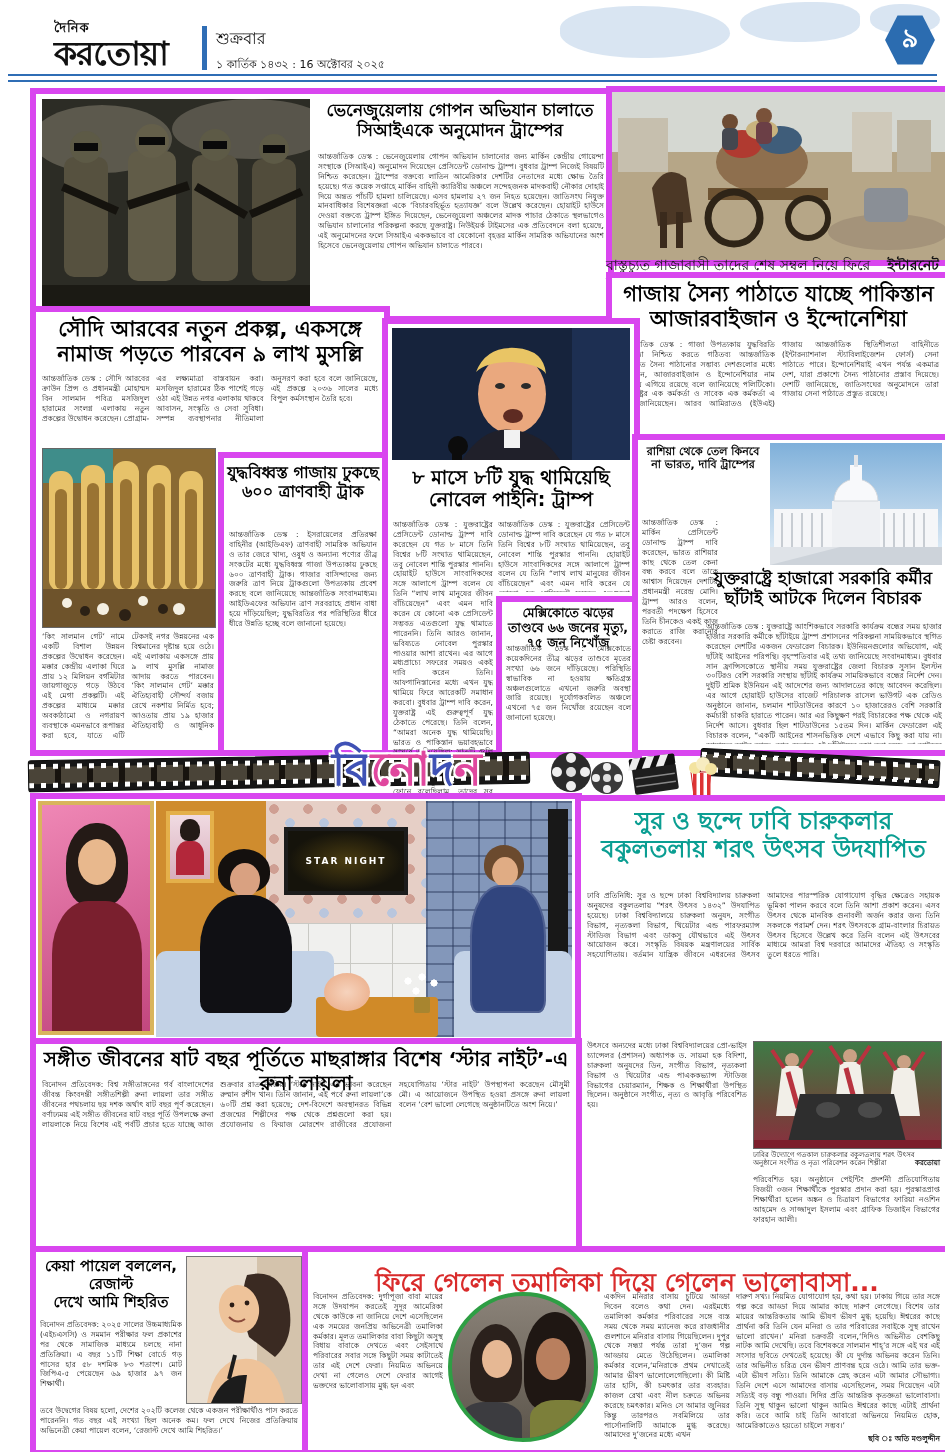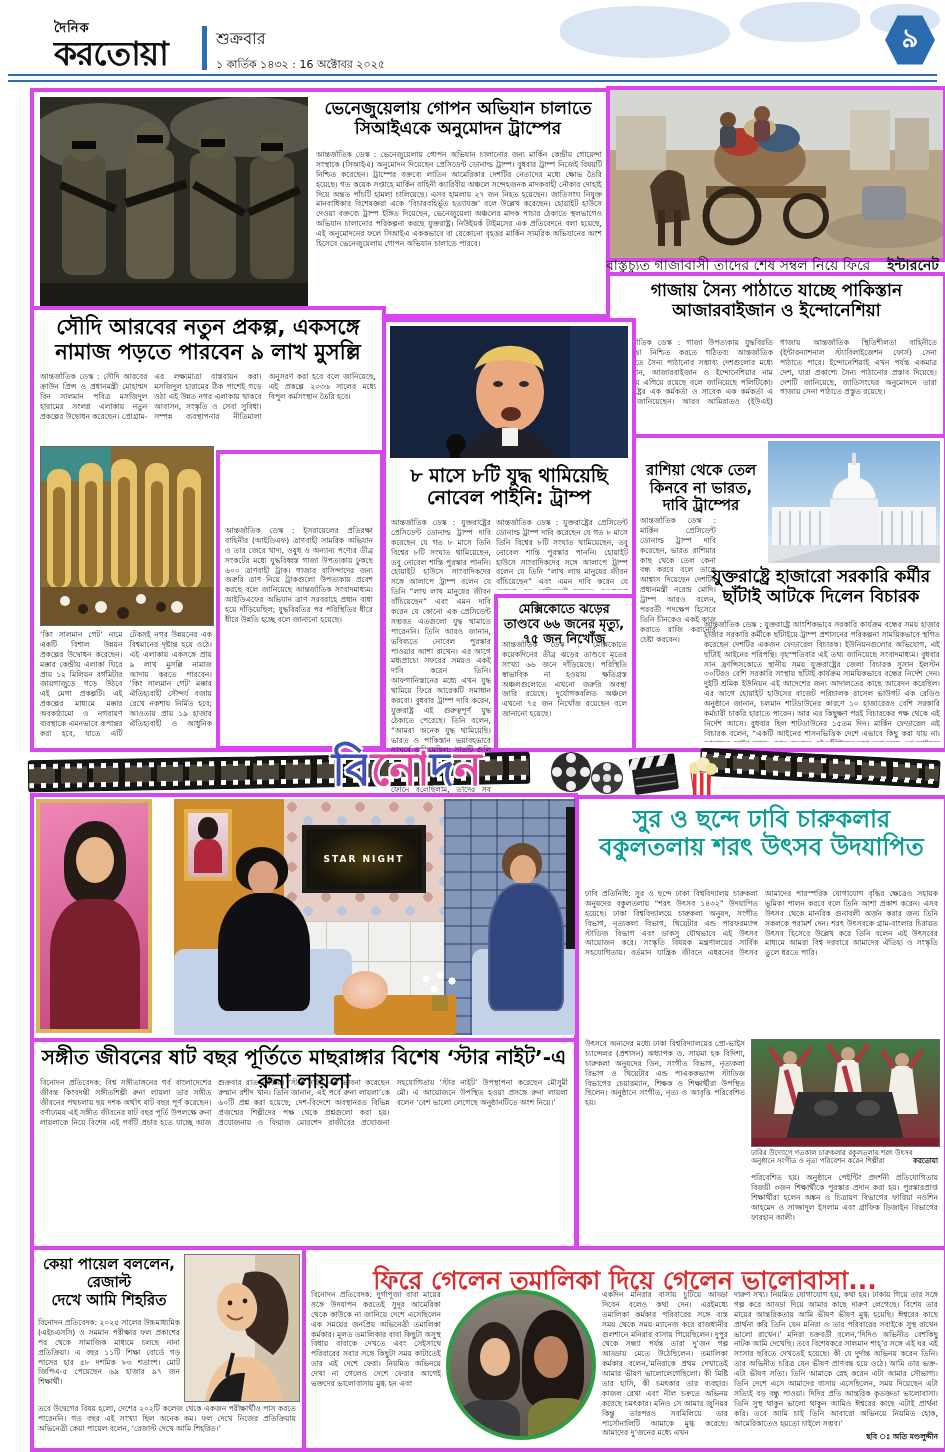--- a/index.html
+++ b/index.html
@@ -11,21 +11,21 @@
   .logo-main{font-size:33px;font-weight:900;letter-spacing:-1px;line-height:.9;}
   .m-sep{background:#2f6db5;}
   .m-day{font-size:16px;font-weight:normal;}
   .m-date{font-size:11px;margin-top:3px;}
   .map-blob{background:#ccdcee;opacity:.75;border-radius:45% 55% 50% 50%;}
   .section-title{font-size:37px;font-weight:900;color:#2b6cb0;}
   .hexa{width:52px;height:52px;background:#2b6cb0;color:#fff;display:flex;align-items:center;justify-content:center;
         font-size:26px;font-weight:900;clip-path:polygon(26% 3%,74% 3%,98% 50%,74% 97%,26% 97%,2% 50%);}
   .double-rule{border-top:2px solid #2f6db5;border-bottom:2px solid #2f6db5;height:4px;}
   
-  .box{border:4px solid #d946ef;background:#fff;}
+  .box{border:6px solid #d946ef;background:#fff;}
   .hl{font-weight:900;text-align:center;line-height:1.18;color:#000;}
   .bt{font-size:7.5px;line-height:1.32;text-align:justify;color:#111;}
   .c2{column-count:2;column-gap:7px;}
   .c3{column-count:3;column-gap:7px;}
   .cap{font-size:14px;line-height:1.2;}
   .ph{overflow:hidden;}
   .teal{color:#0a9e92;}
   .red{color:#d92b2b;}
   
   .strip{background-color:#161616;
@@ -34,21 +34,21 @@
       repeating-linear-gradient(90deg,#fff 0 5px,rgba(0,0,0,0) 5px 12px),
       repeating-linear-gradient(90deg,#4a4438 0 26px,#17130e 26px 32px);
     background-size:100% 5px,100% 5px,100% 58%;
     background-position:0 3px,0 calc(100% - 3px),0 center;
     background-repeat:repeat-x,repeat-x,no-repeat;
     border:1px solid #0c0c0c;border-radius:3px;}
   .banner-title{font-size:46px;font-weight:700;line-height:1;
     text-shadow:2px 2px 0 #fff,-2px -2px 0 #fff,2px -2px 0 #fff,-2px 2px 0 #fff;}
   .c-blue{color:#3f51b5;} .c-pink{color:#e0479e;}
   
-  .studio{position:relative;background:#b9c6d8;margin-left:20px;}
+  .studio{position:relative;background:#b9c6d8;}
   .tv-screen{position:absolute;background:radial-gradient(ellipse at center,#4a3c10 0%,#15130b 70%);
     border:4px solid #1c1c1c;display:flex;align-items:center;justify-content:center;}
   .tv-text{color:#fff;font-size:9px;font-weight:900;letter-spacing:2px;text-align:center;line-height:1.2;}
   .grid-shelf{background-color:#f0f0ee;
     background-image:linear-gradient(#c9c9c4 1.5px,transparent 1.5px),linear-gradient(90deg,#c9c9c4 1.5px,transparent 1.5px);
     background-size:42px 40px;}
   .stone{background-color:#8397ba;
     background-image:linear-gradient(rgba(40,55,90,.45) 2px,transparent 2px),linear-gradient(90deg,rgba(40,55,90,.45) 2px,transparent 2px);
     background-size:26px 18px;}
   .mosaic{background-color:#e6cfc6;
@@ -142,21 +142,21 @@
       <ellipse cx="276" cy="140" rx="60" ry="18" fill="#a4937a"></ellipse>
       <rect x="252" y="96" width="44" height="34" rx="6" fill="#8a8f96"></rect>
     </svg>
   </div>
   <div class="abs" style="left:606px;top:257px;width:333px;">
     <span class="cap" style="float:left;max-width:270px;">বাস্তুচ্যুত গাজাবাসী তাদের শেষ সম্বল নিয়ে ফিরে আসছেন ধ্বংসপ্রাপ্ত নিজ এলাকায়</span>
     <span class="cap" style="float:right;font-weight:bold;">ইন্টারনেট</span>
   </div>
 
   <div class="abs box" style="left:606px;top:272px;width:333px;height:160px;">
-    <div class="abs hl" style="left:4px;top:4px;width:325px;font-size:17px;">গাজায় সৈন্য পাঠাতে যাচ্ছে পাকিস্তান আজারবাইজান ও ইন্দোনেশিয়া</div>
+    <div class="abs hl" style="left:4px;top:4px;width:325px;font-size:21px;">গাজায় সৈন্য পাঠাতে যাচ্ছে পাকিস্তান আজারবাইজান ও ইন্দোনেশিয়া</div>
     <div class="abs bt c2" style="left:6px;top:62px;width:321px;height:94px;">আন্তর্জাতিক ডেস্ক : গাজা উপত্যকায় যুদ্ধবিরতি নিরাপত্তা নিশ্চিত করতে গঠিতব্য আন্তর্জাতিক বাহিনীতে সৈন্য পাঠানোর সম্ভাব্য দেশগুলোর মধ্যে পাকিস্তান, আজারবাইজান ও ইন্দোনেশিয়ার নাম সবচেয়ে এগিয়ে রয়েছে বলে জানিয়েছে পলিটিকো। যুক্তরাষ্ট্রের এক কর্মকর্তা ও সাবেক এক কর্মকর্তা এ তথ্য জানিয়েছেন। আরব আমিরাতও (ইউএই) গাজায় আন্তর্জাতিক স্থিতিশীলতা বাহিনীতে (ইন্টারন্যাশনাল স্ট্যাবিলাইজেশন ফোর্স) সেনা পাঠাতে পারে। ইন্দোনেশিয়াই এখন পর্যন্ত একমাত্র দেশ, যারা প্রকাশ্যে সৈন্য পাঠানোর প্রস্তাব দিয়েছে। দেশটি জানিয়েছে, জাতিসংঘের অনুমোদনে তারা গাজায় সেনা পাঠাতে প্রস্তুত রয়েছে।</div>
   </div>
 
   <div class="abs box" style="left:30px;top:306px;width:348px;height:438px;">
     <div class="abs hl" style="left:4px;top:5px;width:340px;font-size:21px;">সৌদি আরবের নতুন প্রকল্প, একসঙ্গে নামাজ পড়তে পারবেন ৯ লাখ মুসল্লি</div>
     <div class="abs bt c3" style="left:6px;top:62px;width:336px;height:70px;">আন্তর্জাতিক ডেস্ক : সৌদি আরবের ক্রাউন প্রিন্স ও প্রধানমন্ত্রী মোহাম্মদ বিন সালমান পবিত্র মসজিদুল হারামের সংলগ্ন এলাকায় নতুন প্রকল্পের উদ্বোধন করেছেন। প্রোগ্রাম-এর লক্ষ্যমাত্রা বাস্তবায়ন করা। মসজিদুল হারামের ঠিক পাশেই গড়ে ওঠা এই উন্নত নগর এলাকায় থাকবে আবাসন, সংস্কৃতি ও সেবা সুবিধা। সম্পন্ন ব্যবস্থাপনার নীতিমালা অনুসরণ করা হবে বলে জানিয়েছে, এই প্রকল্পে ২০৩৬ সালের মধ্যে বিপুল কর্মসংস্থান তৈরি হবে।</div>
     <div class="abs ph" style="left:6px;top:136px;width:172px;height:178px;border:1px solid #666;">
       <svg width="172" height="178" viewBox="0 0 172 178" xmlns="http://www.w3.org/2000/svg">
         <rect width="172" height="178" fill="#8a6a33"></rect>
         <rect width="70" height="34" fill="#3f8d8a"></rect>
@@ -184,20 +184,21 @@
         <g fill="#2c2115">
           <circle cx="42" cy="162" r="5"></circle>
             <circle cx="82" cy="166" r="6"></circle>
             <circle cx="120" cy="160" r="5"></circle>
         </g>
       </svg>
     </div>
     <div class="abs bt c2" style="left:6px;top:320px;width:172px;height:112px;">‘কিং সালমান গেট’ নামে একটি বিশাল উন্নয়ন প্রকল্পের উদ্বোধন করেছেন। মক্কার কেন্দ্রীয় এলাকা ঘিরে প্রায় ১২ মিলিয়ন বর্গমিটার জায়গাজুড়ে গড়ে উঠবে এই মেগা প্রকল্পটি। এই প্রকল্পের মাধ্যমে মক্কার অবকাঠামো ও নগরায়ণ ব্যবস্থাকে এমনভাবে রূপান্তর করা হবে, যাতে এটি টেকসই নগর উন্নয়নের এক বিশ্বমানের দৃষ্টান্ত হয়ে ওঠে। এই এলাকায় একসঙ্গে প্রায় ৯ লাখ মুসল্লি নামাজ আদায় করতে পারবেন। ‘কিং সালমান গেট’ মক্কার ঐতিহ্যবাহী সৌন্দর্য বজায় রেখে নকশায় নির্মিত হবে; আওতায় প্রায় ১৯ হাজার ঐতিহ্যবাহী ও আধুনিক অবকাঠামো গড়ে তোলা হবে।</div>
 
     <div class="abs box" style="left:182px;top:140px;width:160px;height:292px;">
+      <div class="abs hl" style="left:3px;top:6px;width:152px;font-size:16px;">যুদ্ধবিধ্বস্ত গাজায় ঢুকছে ৬০০ ত্রাণবাহী ট্রাক</div>
       <div class="abs bt" style="left:5px;top:72px;width:148px;height:212px;">আন্তর্জাতিক ডেস্ক : ইসরায়েলের প্রতিরক্ষা বাহিনীর (আইডিএফ) ত্রাণবাহী সামরিক অভিযান ও তার জেরে খাদ্য, ওষুধ ও অন্যান্য পণ্যের তীব্র সংকটের মধ্যে যুদ্ধবিধ্বস্ত গাজা উপত্যকায় ঢুকছে ৬০০ ত্রাণবাহী ট্রাক। গাজার বাসিন্দাদের জন্য জরুরি ত্রাণ নিয়ে ট্রাকগুলো উপত্যকায় প্রবেশ করছে বলে জানিয়েছে আন্তর্জাতিক সংবাদমাধ্যম। আইডিএফের অভিযান ত্রাণ সরবরাহে প্রধান বাধা হয়ে দাঁড়িয়েছিল; যুদ্ধবিরতির পর পরিস্থিতির ধীরে ধীরে উন্নতি হচ্ছে বলে জানানো হয়েছে।</div>
     </div>
   </div>
 
   <div class="abs box" style="left:382px;top:318px;width:246px;height:426px;">
     <div class="abs ph" style="left:4px;top:4px;width:238px;height:132px;">
       <svg width="238" height="132" viewBox="0 0 238 132" xmlns="http://www.w3.org/2000/svg">
         <rect width="238" height="132" fill="#16233c"></rect>
         <rect x="180" width="58" height="132" fill="#1d2f52"></rect>
         <ellipse cx="120" cy="66" rx="34" ry="40" fill="#eaa87e"></ellipse>
@@ -215,21 +216,21 @@
     <div class="abs bt" style="left:5px;top:196px;width:100px;height:224px;">আন্তর্জাতিক ডেস্ক : যুক্তরাষ্ট্রের প্রেসিডেন্ট ডোনাল্ড ট্রাম্প দাবি করেছেন যে গত ৮ মাসে তিনি বিশ্বের ৮টি সংঘাত থামিয়েছেন, তবু নোবেল শান্তি পুরস্কার পাননি। হোয়াইট হাউসে সাংবাদিকদের সঙ্গে আলাপে ট্রাম্প বলেন যে তিনি “লাখ লাখ মানুষের জীবন বাঁচিয়েছেন” এবং এমন দাবি করেন যে কোনো এক প্রেসিডেন্ট সম্ভবত এতগুলো যুদ্ধ থামাতে পারেননি। তিনি আরও জানান, ভবিষ্যতে নোবেল পুরস্কার পাওয়ার আশা রাখেন। এর আগে মধ্যপ্রাচ্যে সফরের সময়ও একই দাবি করেন তিনি। আফগানিস্তানের মধ্যে এখন যুদ্ধ থামিয়ে ফিরে আরেকটি সমাধান করবো। বুধবার ট্রাম্প দাবি করেন, যুক্তরাষ্ট্র এই গুরুত্বপূর্ণ যুদ্ধ ঠেকাতে পেরেছে। তিনি বলেন, “আমরা অনেক যুদ্ধ থামিয়েছি। ভারত ও পাকিস্তান ভয়াবহভাবে সংঘর্ষে জড়িয়েছিল; সাতটি গুলি করে নামানো হয়েছিল। আমি বলেছিলাম বাণিজ্য নিয়ে। বলেছিলাম, চুক্তি হবে না। আমি ফোনে বলেছিলাম, তাদের সব পণ্যের ওপর ২০০ শতাংশ শুল্ক আরোপ করা হবে।”</div>
     <div class="abs bt" style="left:110px;top:196px;width:132px;height:72px;overflow:hidden;">আন্তর্জাতিক ডেস্ক : যুক্তরাষ্ট্রের প্রেসিডেন্ট ডোনাল্ড ট্রাম্প দাবি করেছেন যে গত ৮ মাসে তিনি বিশ্বের ৮টি সংঘাত থামিয়েছেন, তবু নোবেল শান্তি পুরস্কার পাননি। হোয়াইট হাউসে সাংবাদিকদের সঙ্গে আলাপে ট্রাম্প বলেন যে তিনি “লাখ লাখ মানুষের জীবন বাঁচিয়েছেন” এবং এমন দাবি করেন যে কোনো এক প্রেসিডেন্ট সম্ভবত এতগুলো যুদ্ধ থামাতে পারেননি। তিনি আরও জানান, ভবিষ্যতে নোবেল পুরস্কার পাওয়ার আশা রাখেন। এর আগে মধ্যপ্রাচ্যে সফরের সময়ও একই দাবি করেন তিনি। আফগানিস্তানের মধ্যে এখন যুদ্ধ থামিয়ে ফিরে আরেকটি সমাধান করবো। বুধবার ট্রাম্প দাবি করেন, যুক্তরাষ্ট্র এই গুরুত্বপূর্ণ যুদ্ধ ঠেকাতে পেরেছে। তিনি বলেন, “আমরা অনেক যুদ্ধ থামিয়েছি। ভারত ও পাকিস্তান ভয়াবহভাবে সংঘর্ষে জড়িয়েছিল; সাতটি গুলি করে নামানো হয়েছিল। আমি বলেছিলাম বাণিজ্য নিয়ে। বলেছিলাম, চুক্তি হবে না। আমি ফোনে বলেছিলাম, তাদের সব পণ্যের ওপর ২০০ শতাংশ শুল্ক আরোপ করা হবে।”</div>
 
     <div class="abs box" style="left:108px;top:272px;width:134px;height:150px;">
       <div class="abs hl" style="left:3px;top:4px;width:126px;font-size:12.5px;">মেক্সিকোতে ঝড়ের তাণ্ডবে ৬৬ জনের মৃত্যু, ৭৫ জন নিখোঁজ</div>
       <div class="abs bt" style="left:4px;top:42px;width:125px;height:102px;">আন্তর্জাতিক ডেস্ক : মেক্সিকোতে কয়েকদিনের তীব্র ঝড়ের তাণ্ডবে মৃতের সংখ্যা ৬৬ জনে দাঁড়িয়েছে। পরিস্থিতি স্বাভাবিক না হওয়ায় ক্ষতিগ্রস্ত অঞ্চলগুলোতে এখনো জরুরি অবস্থা জারি রয়েছে। দুর্যোগকবলিত অঞ্চলে এখনো ৭৫ জন নিখোঁজ রয়েছেন বলে জানানো হয়েছে।</div>
     </div>
   </div>
 
   <div class="abs box" style="left:632px;top:434px;width:308px;height:310px;">
-    <div class="abs hl" style="left:2px;top:24px;width:126px;font-size:15px;">রাশিয়া থেকে তেল কিনবে না ভারত, দাবি ট্রাম্পের</div>
+    <div class="abs hl" style="left:2px;top:6px;width:126px;font-size:11px;">রাশিয়া থেকে তেল কিনবে না ভারত, দাবি ট্রাম্পের</div>
     <div class="abs bt" style="left:4px;top:78px;width:76px;height:224px;">আন্তর্জাতিক ডেস্ক : মার্কিন প্রেসিডেন্ট ডোনাল্ড ট্রাম্প দাবি করেছেন, ভারত রাশিয়ার কাছ থেকে তেল কেনা বন্ধ করবে বলে তাকে আশ্বাস দিয়েছেন দেশটির প্রধানমন্ত্রী নরেন্দ্র মোদি। ট্রাম্প আরও বলেন, পরবর্তী পদক্ষেপ হিসেবে তিনি চীনকেও একই কাজ করাতে রাজি করানোর চেষ্টা করবেন।</div>
 
     <div class="abs ph" style="left:132px;top:3px;width:172px;height:122px;">
       <svg width="172" height="122" viewBox="0 0 172 122" xmlns="http://www.w3.org/2000/svg">
         <defs>
           <linearGradient id="sky" x1="0" y1="0" x2="0" y2="1">
             <stop offset="0" stop-color="#7fb0da"></stop>
               <stop offset="1" stop-color="#e8f1f8"></stop>
           </linearGradient>
         </defs>

